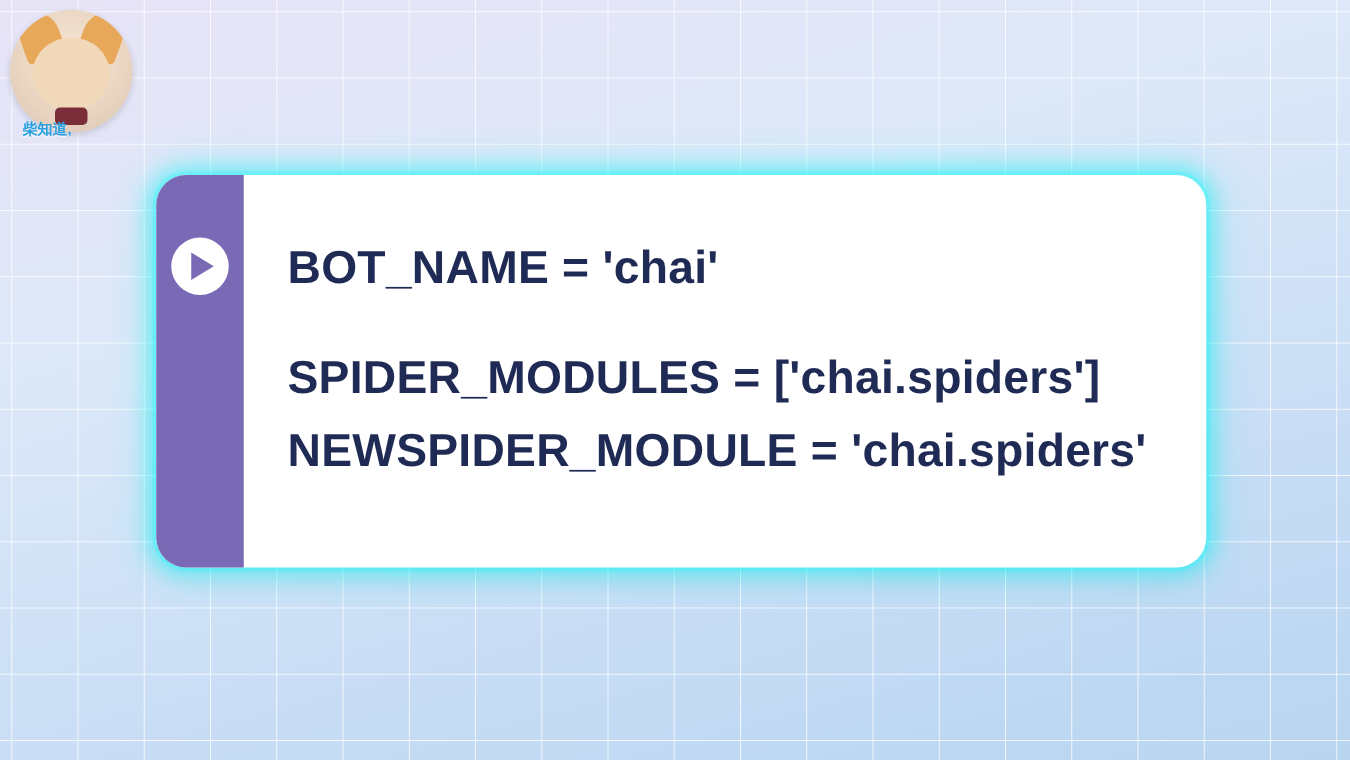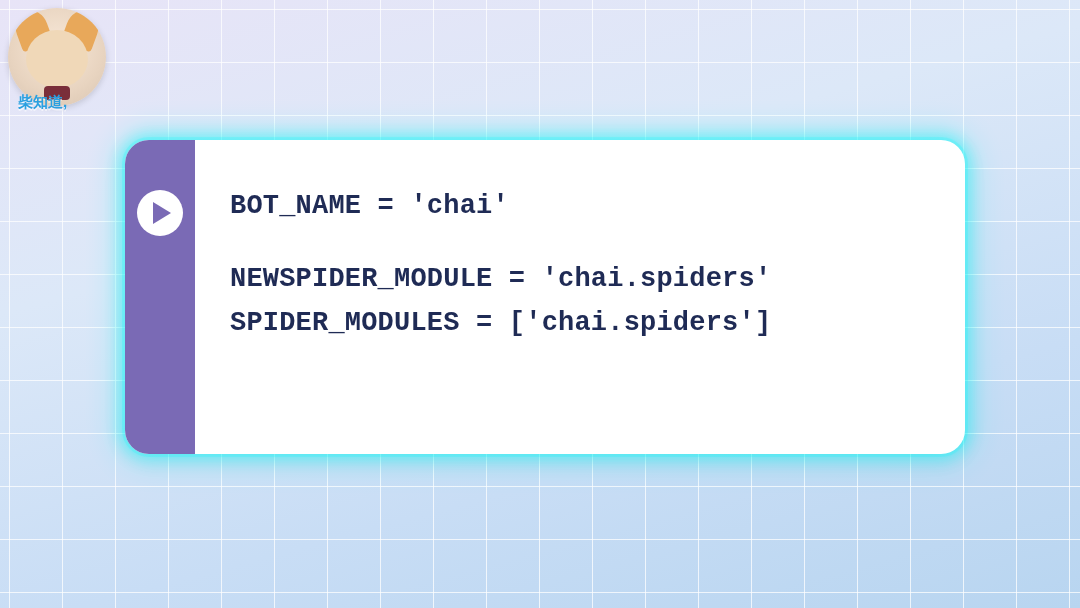--- a/index.html
+++ b/index.html
@@ -31,21 +31,21 @@
       background: radial-gradient(circle at 50% 40%, #f8e8d8 0%, #e8d4c0 60%, #d8c4b0 100%);
       box-shadow: 0 2px 6px rgba(0,0,0,0.15);
       overflow: visible;
     }
     .avatar-chars {
       position: absolute;
       left: 10px;
       bottom: -6px;
       color: #2aa0e0;
       font-weight: 700;
-      font-size: 15px;
+      font-size: 12px;
       text-shadow: 0 2px 0 rgba(255,255,255,0.6);
     }
     .dog-face {
       position: absolute;
       inset: 0;
       border-radius: 50%;
       overflow: hidden;
     }
     .dog-ear-l, .dog-ear-r {
       position: absolute;
@@ -109,23 +109,23 @@
       border-top: 11px solid transparent;
       border-bottom: 11px solid transparent;
       border-left: 18px solid #7a6ab5;
       margin-left: 4px;
     }
     .code-area {
       position: absolute;
       left: 105px;
       top: 46px;
       right: 30px;
-      font-family: Liberation Mono, monospace;
+      font-family: Liberation Sans, sans-serif;
       font-weight: 700;
-      font-size: 27px;
+      font-size: 37px;
       line-height: 1.5;
       color: #1f2b55;
       letter-spacing: 0.2px;
     }
     .code-line { white-space: pre; margin-bottom: 4px; }
     .gap { height: 28px; }
     .blue-line { color: #1a8fe6; }
     
   </style>
 </head>
@@ -145,17 +145,17 @@
 
 <div class="card-glow">
   <div class="card-left">
     <div class="play-btn">
       <div class="play-tri"></div>
     </div>
   </div>
   <div class="code-area">
     <div class="code-line">BOT_NAME = 'chai'</div>
     <div class="gap"></div>
+    <div class="code-line">SPIDER_MODULES = ['chai.spiders']</div>
     <div class="code-line">NEWSPIDER_MODULE = 'chai.spiders'</div>
-    <div class="code-line">SPIDER_MODULES = ['chai.spiders']</div>
     <div class="gap"></div>
   </div>
 </div>
 
 </body></html>

